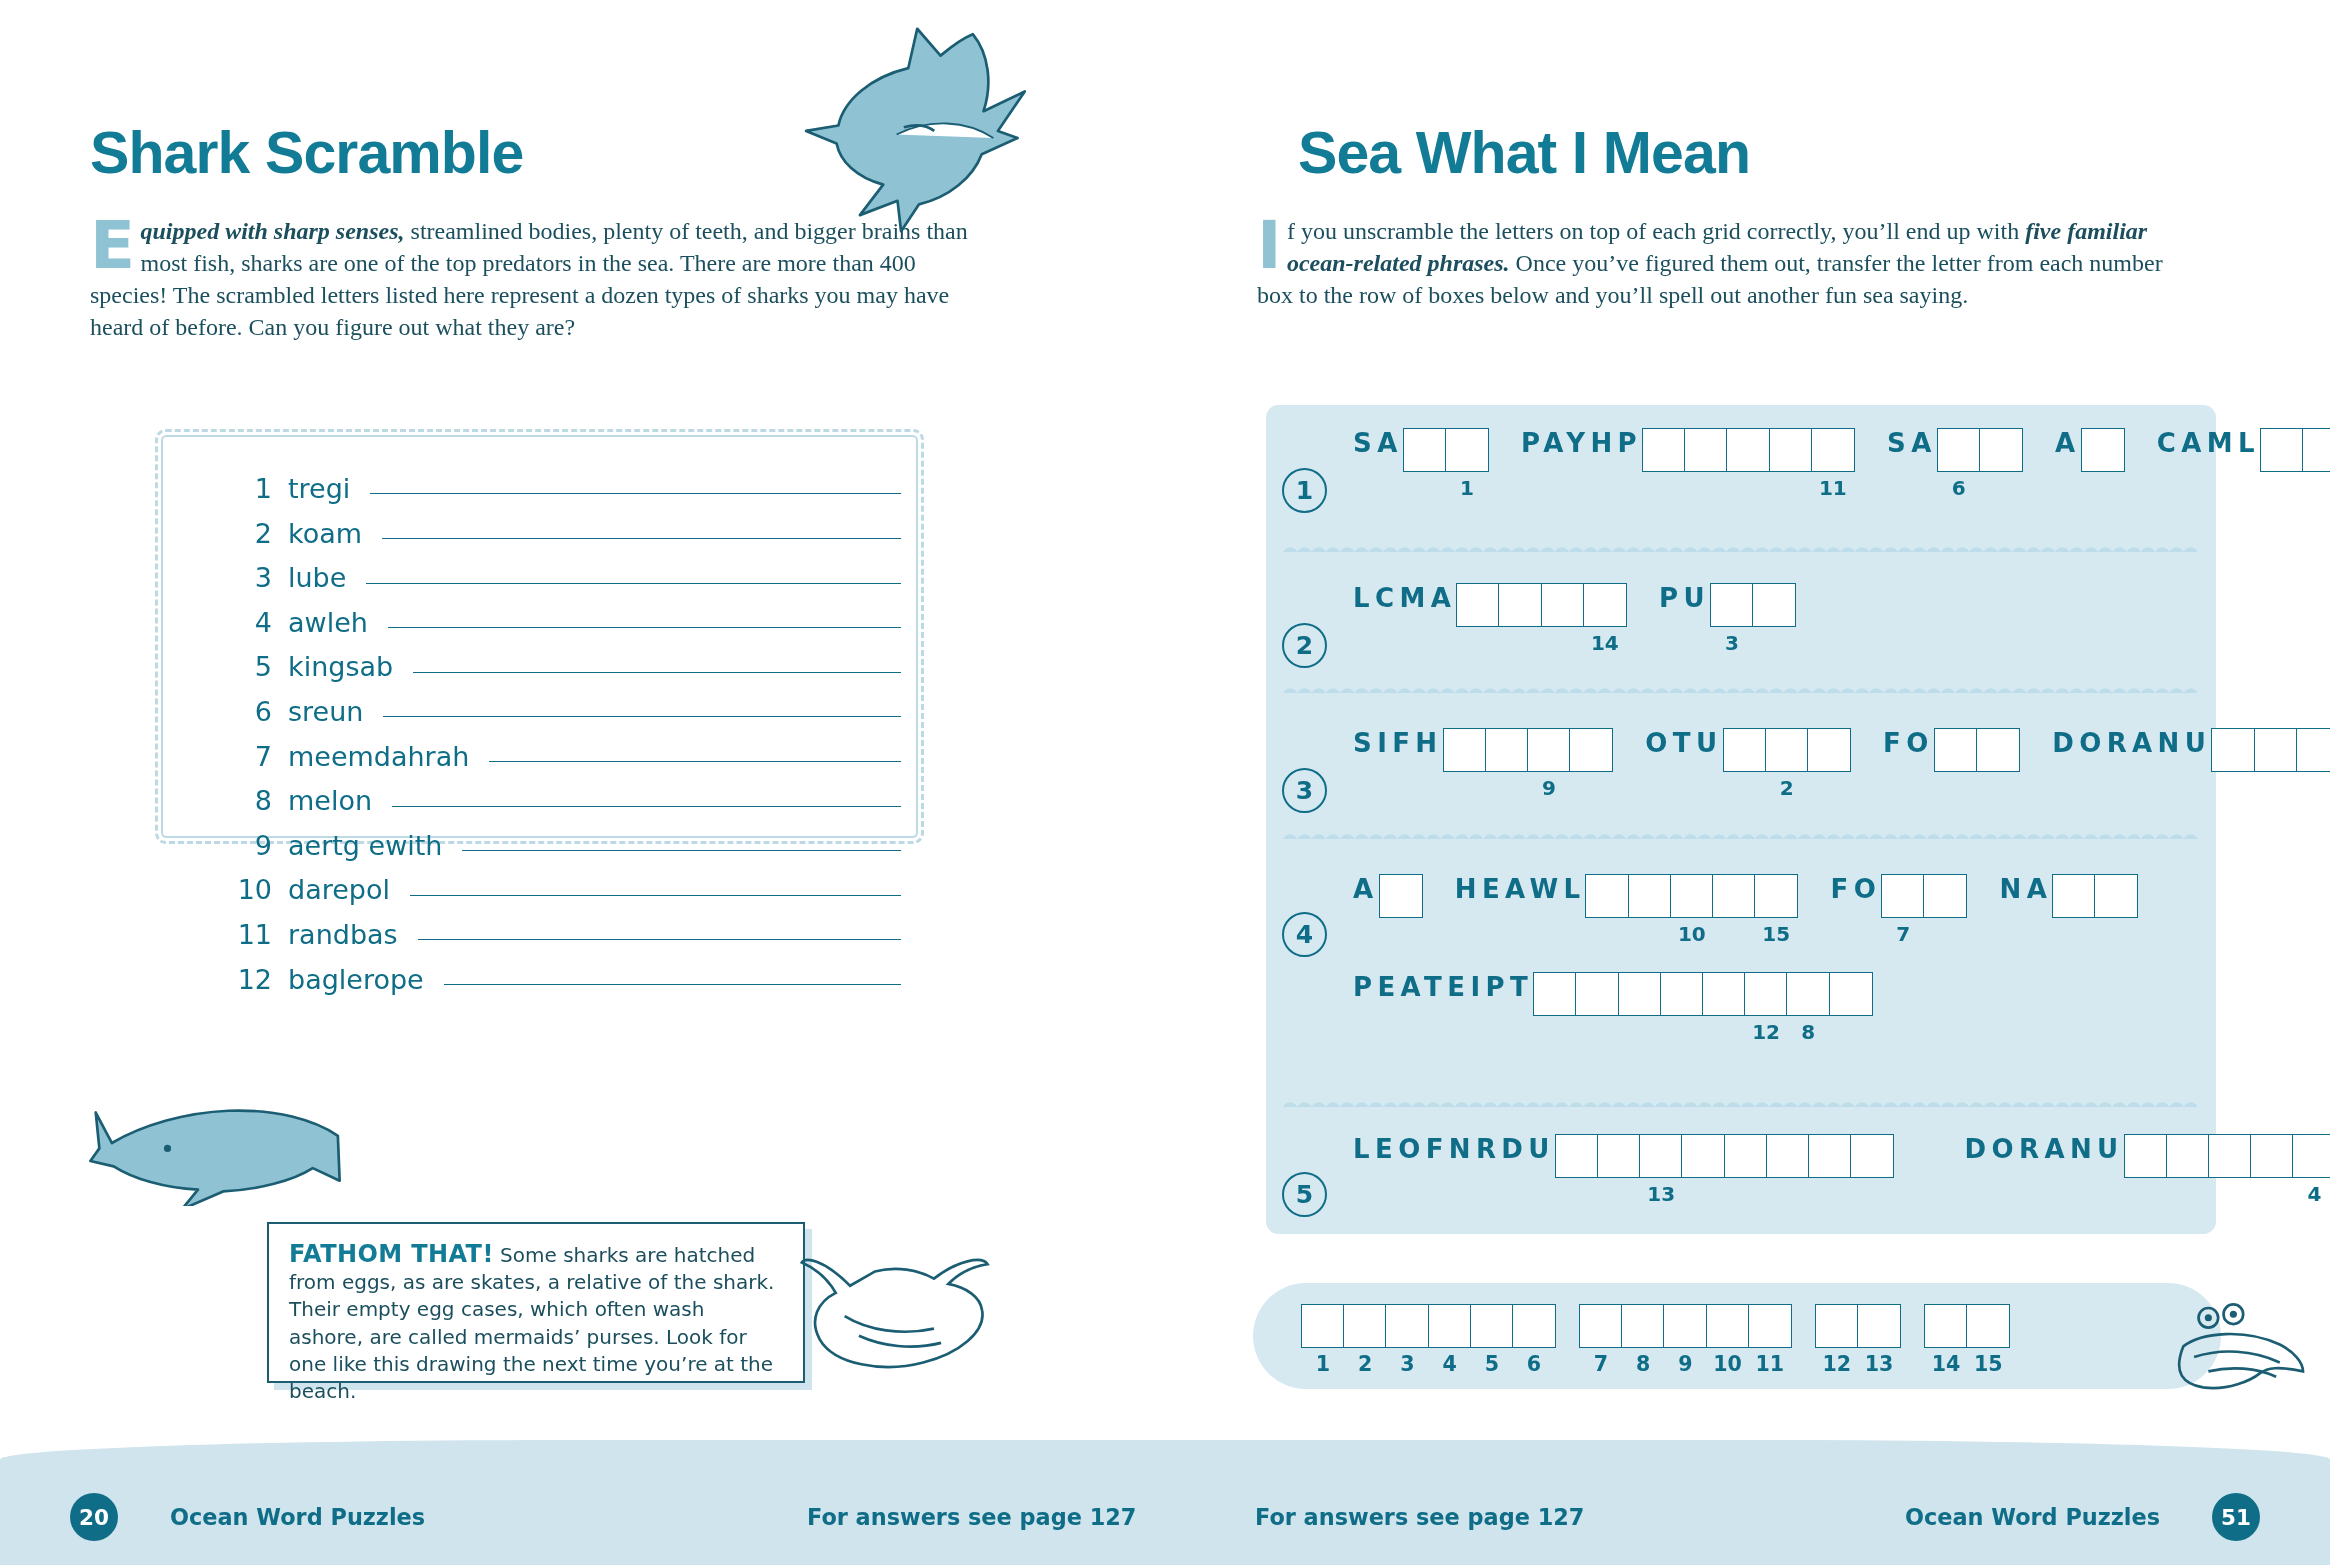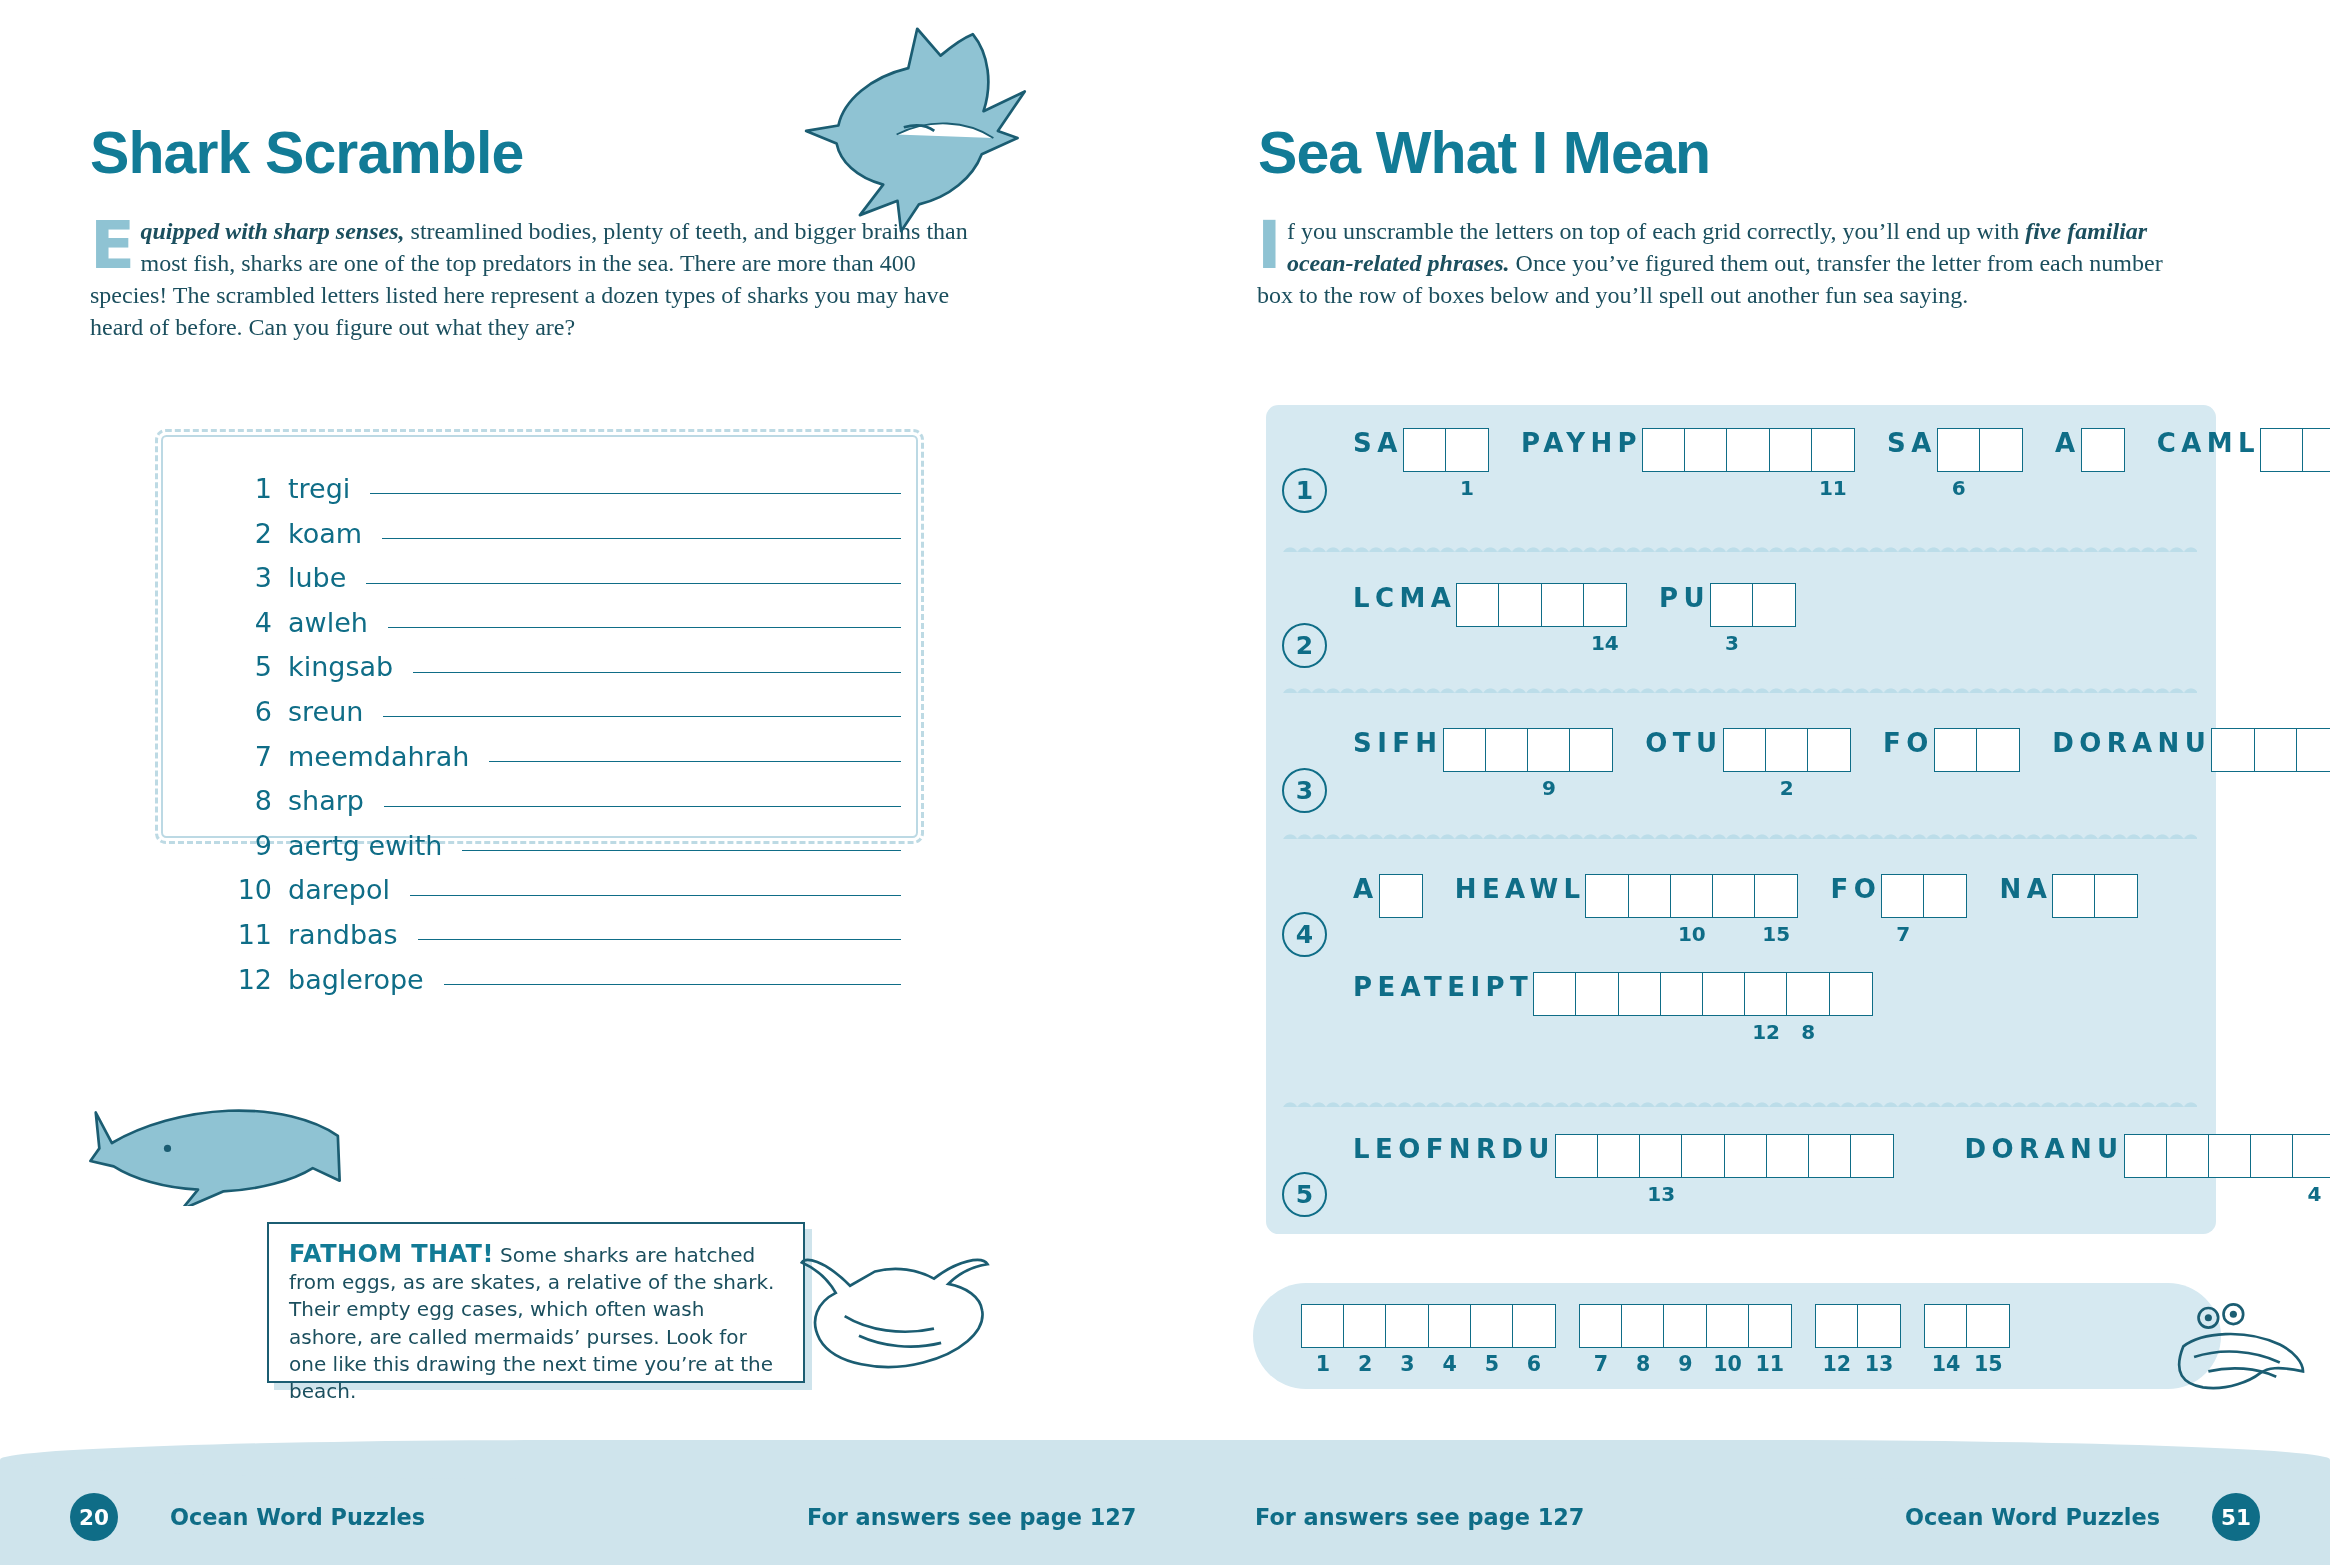--- a/index.html
+++ b/index.html
@@ -99,21 +99,21 @@
     color:#127b96;
     font-size:24px;
     letter-spacing:0.4px;
   }
   .fathom-text {
     color:#1b4f5e; font-size:20px; line-height:1.36;
     font-family:"DejaVu Sans", sans-serif;
   }
 
   
-  #right-title { position:absolute; left:1258px; top:124px; }
+  #right-title { position:absolute; left:1298px; top:124px; }
   #right-intro { position:absolute; left:1257px; top:215px; width:923px; }
 
   .grid-panel {
     position:absolute; left:1266px; top:405px; width:950px; height:829px;
     background:#d6e9f1;
     border-radius:12.5px;
   }
   .panel-sep {
     position:absolute; left:1283px; width:914px; height:5.4px;
     background:
@@ -249,21 +249,21 @@
       <span class="li-word">sreun</span>
       <span class="li-rule"></span>
     </div>
     <div class="list-item">
       <span class="li-num">7</span>
       <span class="li-word">meemdahrah</span>
       <span class="li-rule"></span>
     </div>
     <div class="list-item">
       <span class="li-num">8</span>
-      <span class="li-word">sharp</span>
+      <span class="li-word">melon</span>
       <span class="li-rule"></span>
     </div>
     <div class="list-item">
       <span class="li-num">9</span>
       <span class="li-word">aertg ewith</span>
       <span class="li-rule"></span>
     </div>
     <div class="list-item">
       <span class="li-num">10</span>
       <span class="li-word">darepol</span>

